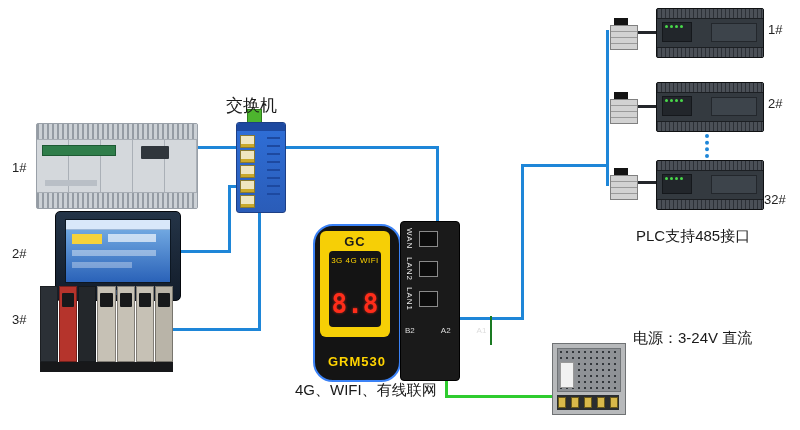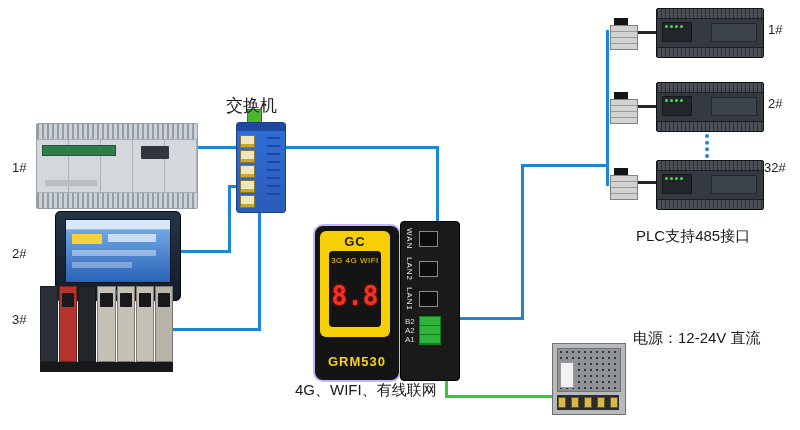--- a/index.html
+++ b/index.html
@@ -46,36 +46,36 @@
   
   .sw-conn{left:247px;top:109px;width:13px;height:15px;background:#4db52e;border:1px solid #2e7d1a;}
   .sw-body{left:236px;top:122px;width:48px;height:89px;background:linear-gradient(180deg,var(--switch-blue,#2f6fd8),#2a5cb8);
     border:1px solid #1d3f86;border-radius:3px;}
   .sw-cap{position:absolute;top:0;left:0;right:0;height:8px;background:#1d49a0;border-radius:3px 3px 0 0;}
   .sw-port{position:absolute;left:3px;width:13px;height:11px;background:#efe6c0;border:1px solid #8a7a30;
     box-shadow:inset 0 -3px 0 #caa92a;}
   .sw-vents{position:absolute;left:30px;top:14px;width:13px;height:62px;
     background:repeating-linear-gradient(180deg,#1d49a0 0 2px,transparent 2px 8px);}
   
-  .grm{left:313px;top:224px;width:84px;height:154px;background:#141414;border:2px solid #c4b5fd;border-radius:10px;}
+  .grm{left:313px;top:224px;width:84px;height:154px;background:#141414;border:2px solid #3b82f6;border-radius:20px;}
   .grm-face{position:absolute;left:5px;top:5px;width:70px;height:106px;background:var(--grm-yellow,#f6cf06);border-radius:6px;}
   .grm-brand{text-align:center;margin-top:3px;font-weight:bold;font-size:13px;letter-spacing:1px;color:#1c1c1c;}
   .grm-display{margin:2px auto 0;width:52px;height:76px;background:#141414;border-radius:4px;overflow:hidden;}
   .grm-radio{font-size:8px;color:#ffd400;text-align:center;padding-top:5px;letter-spacing:.5px;}
-  .grm-seg{font-family:"DejaVu Sans Mono",monospace;font-size:26px;font-weight:bold;color:#ff2d1a;text-align:center;margin-top:16px;
+  .grm-seg{font-family:"DejaVu Sans Mono",monospace;font-size:26px;font-weight:bold;color:#ff2d1a;text-align:center;margin-top:24px;
     text-shadow:0 0 3px rgba(255,45,26,.7);}
   .grm-model{position:absolute;bottom:11px;left:0;width:100%;text-align:center;color:#ffd400;font-weight:bold;
     font-size:13px;letter-spacing:1px;}
   
   .iop{left:400px;top:221px;width:58px;height:158px;background:#1a1a1a;border:1px solid #000;border-radius:4px;}
   .iop-row{position:absolute;left:4px;width:50px;height:28px;display:flex;align-items:center;gap:5px;}
   .iop-vlabel{writing-mode:vertical-rl;color:#eee;font-size:8px;letter-spacing:1px;}
   .iop-rj45{width:17px;height:14px;background:#0c0c0c;border:1px solid #8a8a8a;}
   .iop-term{position:absolute;left:4px;width:50px;display:flex;align-items:center;gap:4px;}
-  .iop-tlabels{display:flex;flex-direction:column;}
+  .iop-tlabels{display:flex;flex-direction:row;gap:26px;}
   .iop-tlabel{font-size:8px;line-height:9px;color:#ddd;}
   .iop-green{width:20px;height:27px;background:var(--terminal-green,#2fb43a);border:1px solid #1a7a22;
     background-image:repeating-linear-gradient(180deg,transparent 0 8px,#1a7a22 8px 9px);}
   
   .rplc{width:106px;height:48px;background:#343a40;border:1px solid #0f1113;border-radius:2px;left:656px;}
   .rplc-top,.rplc-bot{position:absolute;left:0;right:0;height:9px;background:#4b5057;
     background-image:repeating-linear-gradient(90deg,#2c3036 0 1px,transparent 1px 4px);}
   .rplc-top{top:0;border-bottom:1px solid #1c1f23;}
   .rplc-bot{bottom:0;border-top:1px solid #1c1f23;}
   .rplc-plate{position:absolute;left:5px;top:13px;width:30px;height:20px;background:#22262b;border:1px solid #15181c;
@@ -215,21 +215,21 @@
       <span class="iop-tlabels">
         <span class="iop-tlabel">B2</span>
         <span class="iop-tlabel">A2</span>
         <span class="iop-tlabel">A1</span>
       </span>
       <span class="iop-green"></span>
     </div>
   </div>
 
   <div class="lbl-cn" style="left:636px;top:227px;">PLC支持485接口</div>
-  <div class="lbl-cn" style="left:633px;top:329px;">电源：12-24V 直流</div>
+  <div class="lbl-cn" style="left:633px;top:329px;">电源：3-24V 直流</div>
 
   <div class="dev adapter" style="top:18px;">
     <div class="ad-plug"></div>
     <div class="ad-body"></div>
   </div>
   <div class="dev adapter" style="top:92px;">
     <div class="ad-plug"></div>
     <div class="ad-body"></div>
   </div>
   <div class="dev adapter" style="top:168px;">
@@ -267,21 +267,21 @@
     <div class="rplc-top"></div>
     <div class="rplc-plate">
       <span class="rplc-led"></span>
         <span class="rplc-led"></span>
         <span class="rplc-led"></span>
         <span class="rplc-led"></span>
     </div>
     <div class="rplc-panel"></div>
     <div class="rplc-bot"></div>
   </div>
-  <div class="lbl" style="left:764px;top:160px;">32#</div>
+  <div class="lbl" style="left:764px;top:192px;">32#</div>
 
   <div class="dev psu">
     <div class="psu-mesh"></div>
     <div class="psu-label"></div>
     <div class="psu-terms">
       <span class="psu-screw"></span>
       <span class="psu-screw"></span>
       <span class="psu-screw"></span>
       <span class="psu-screw"></span>
       <span class="psu-screw"></span>

